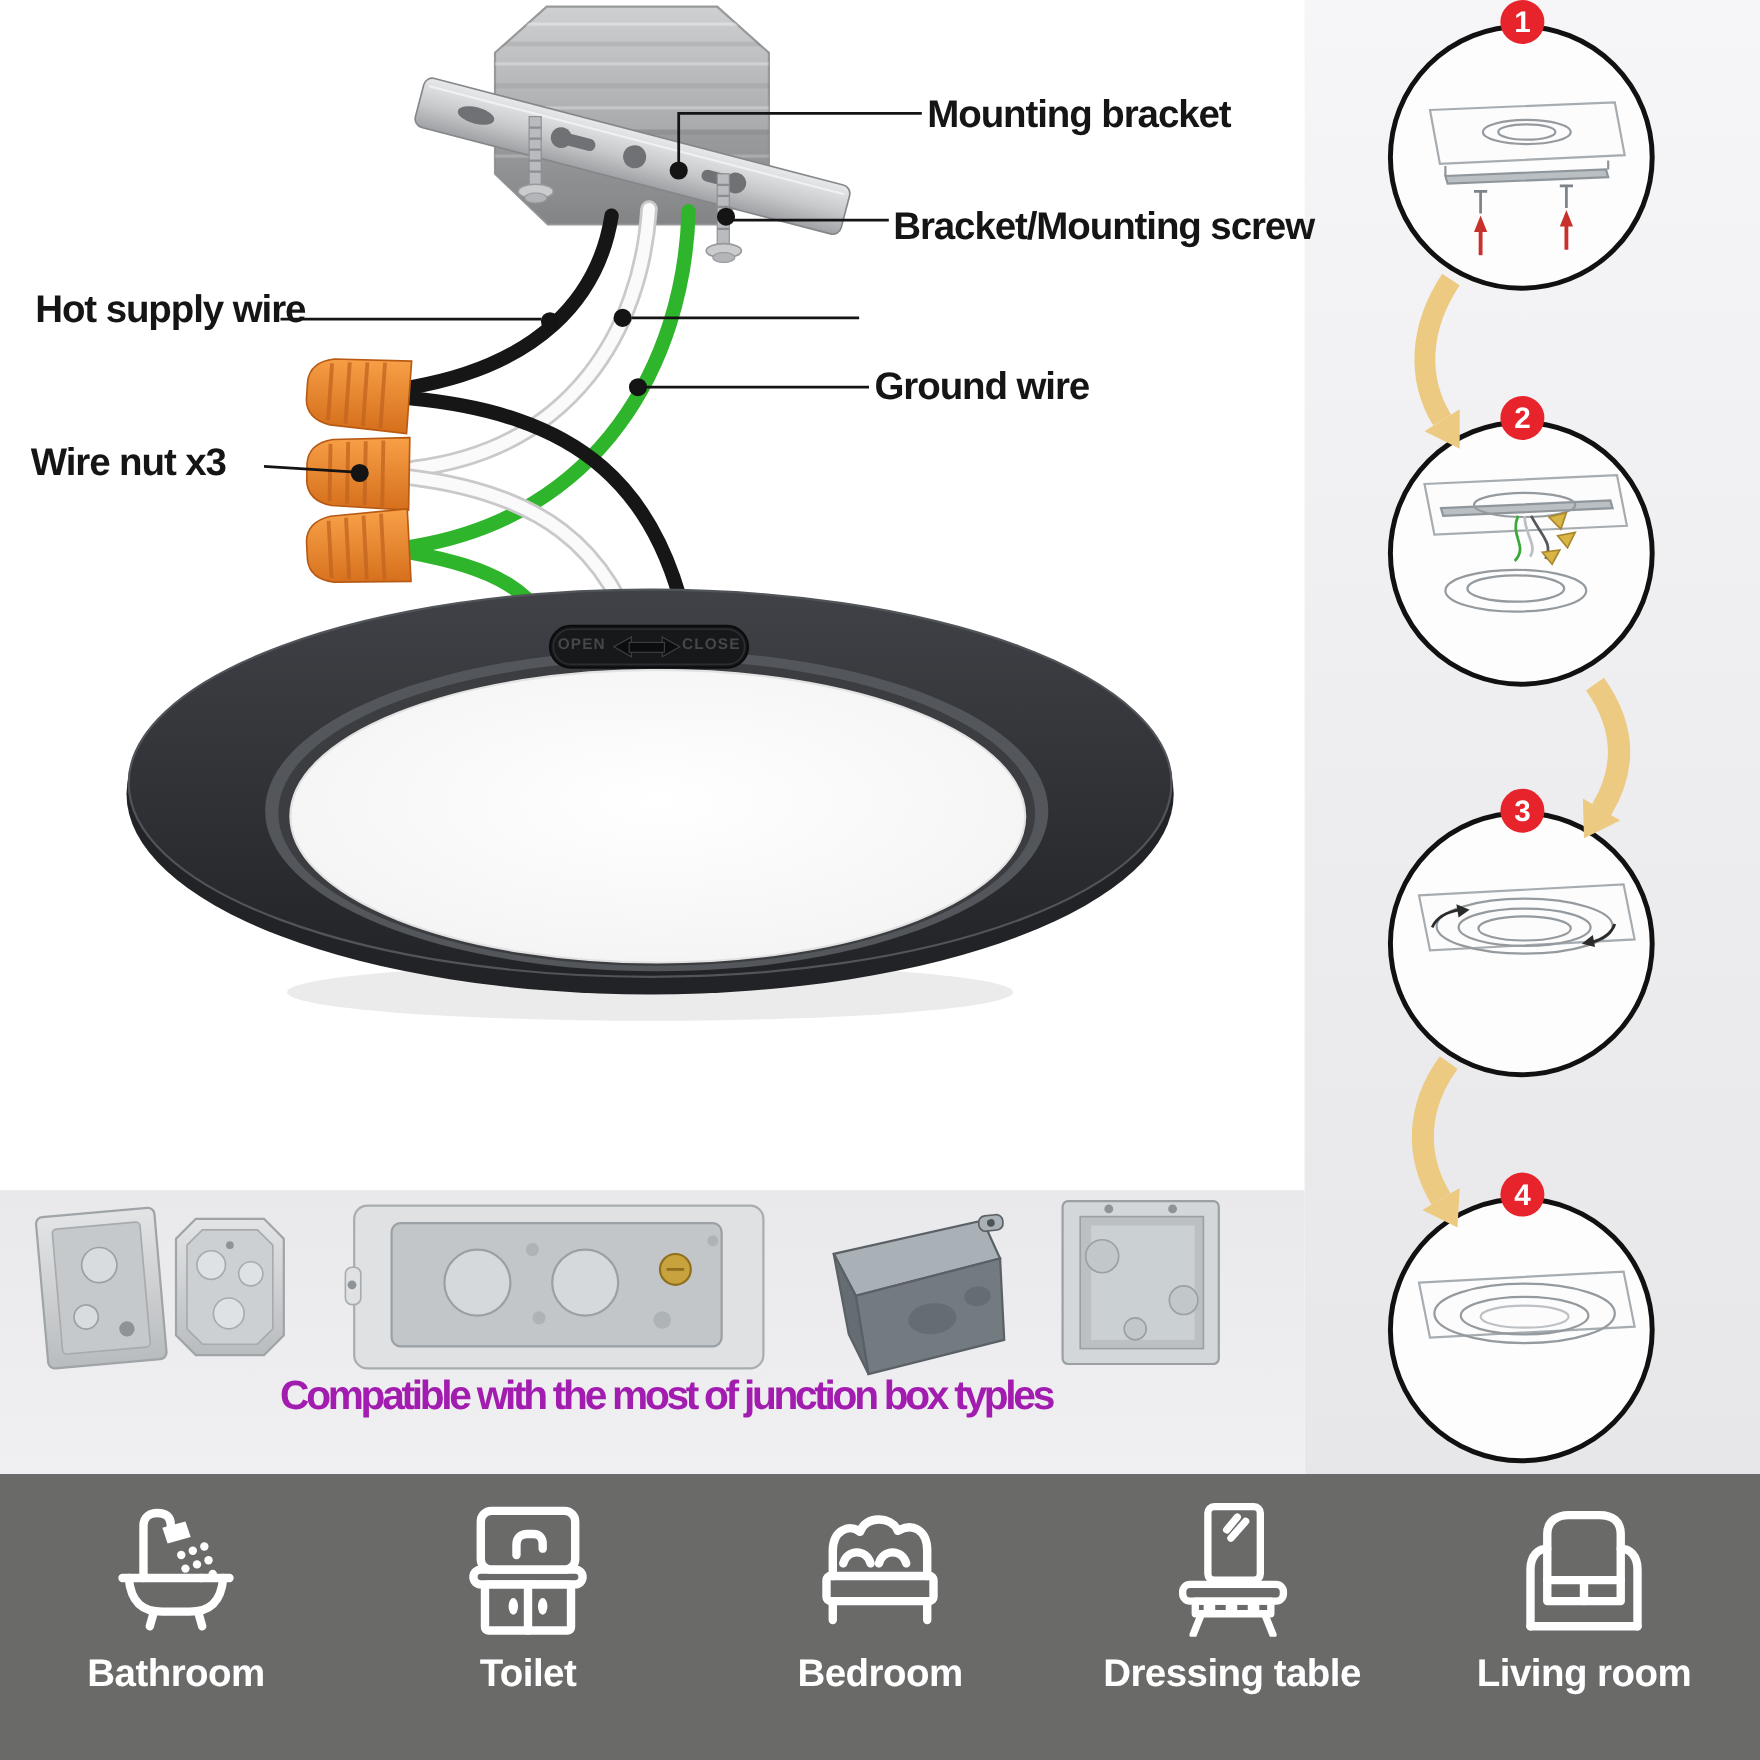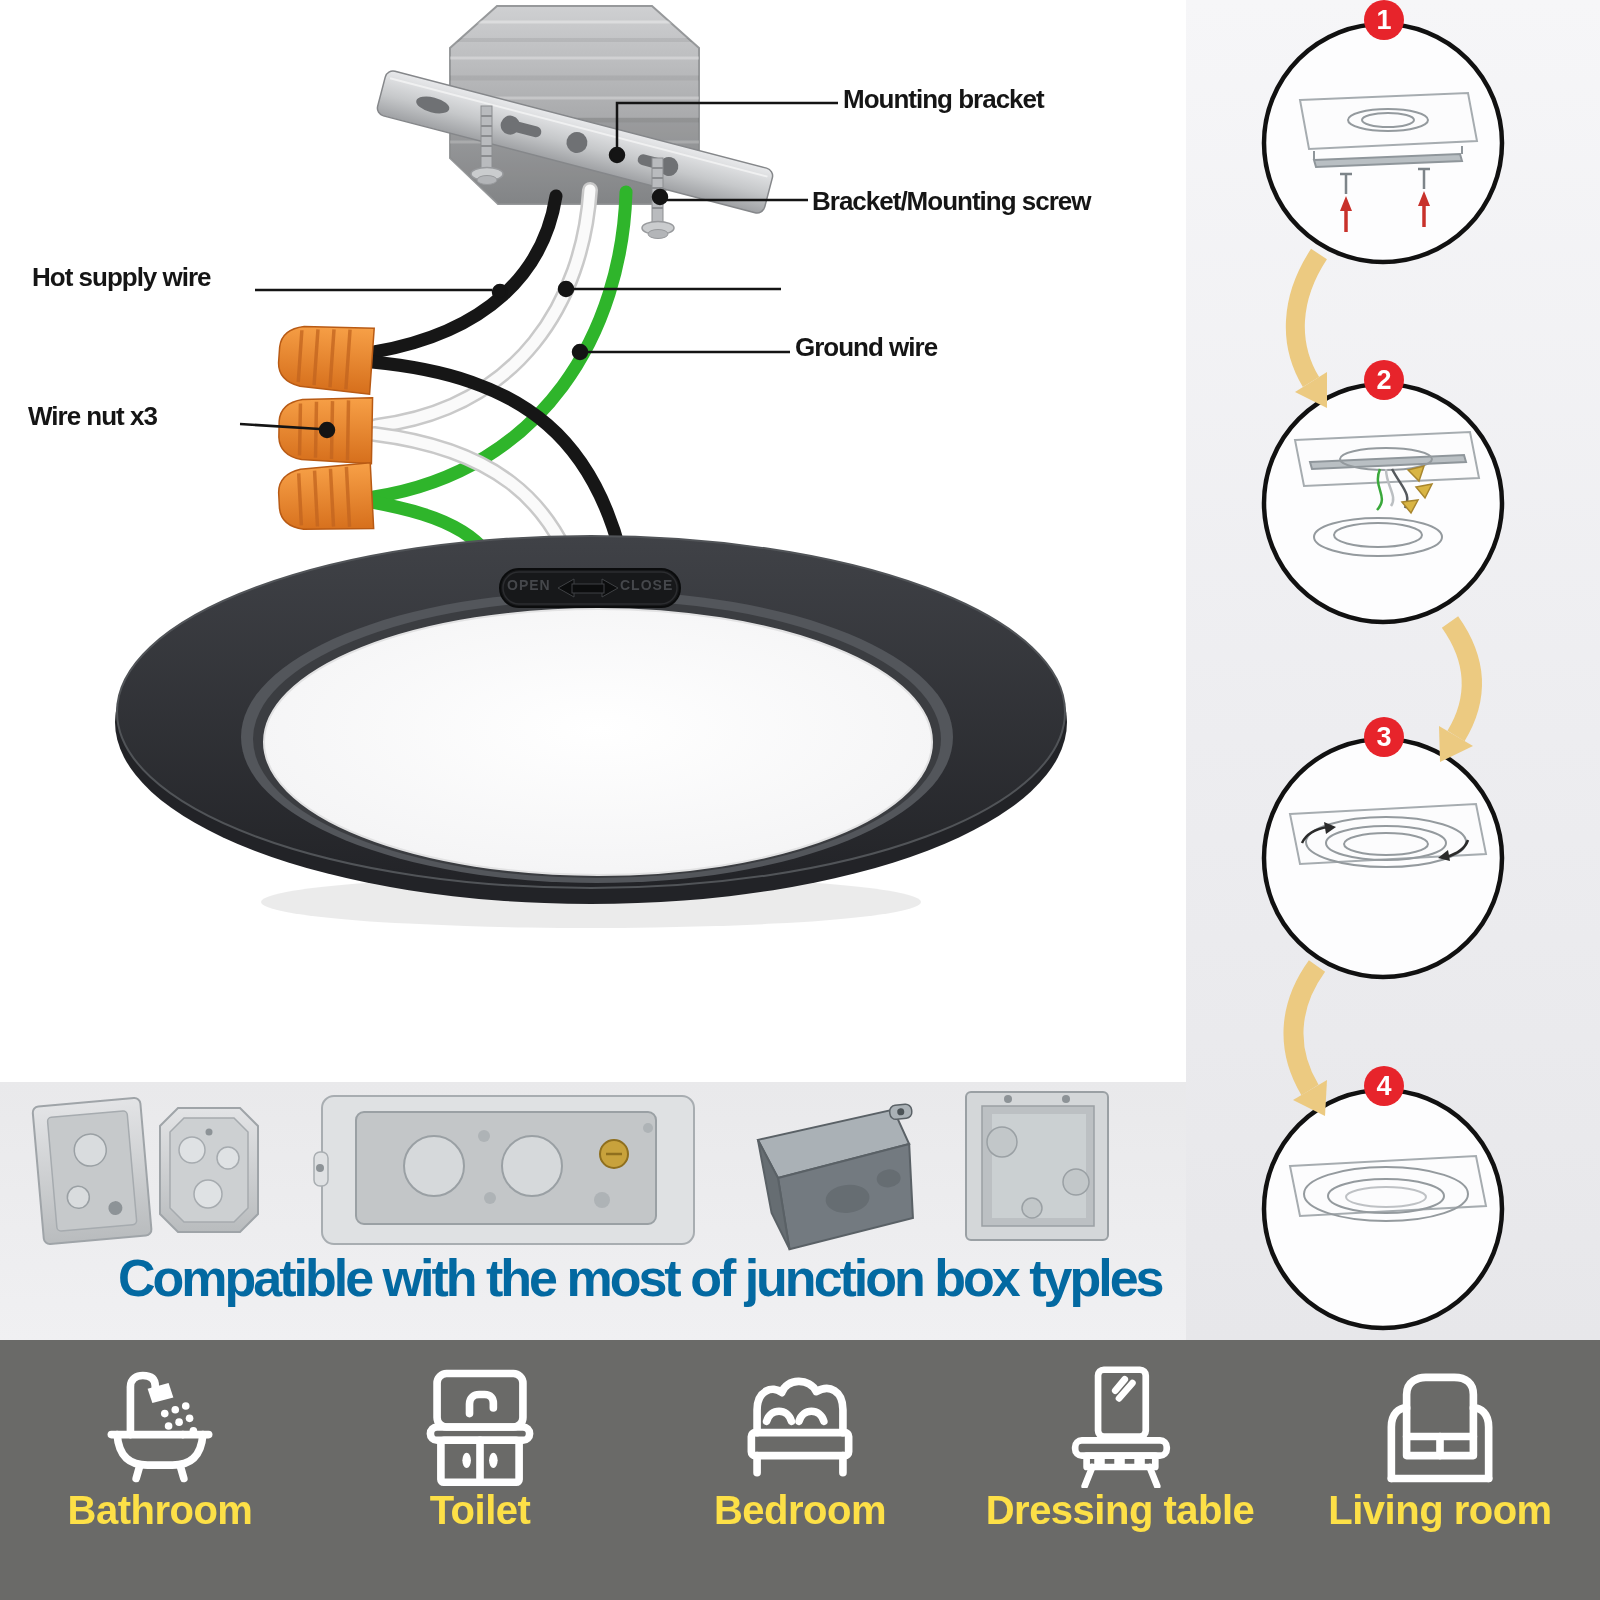--- a/index.html
+++ b/index.html
@@ -3,30 +3,30 @@
 <meta charset="utf-8">
 <style>
   html,body{margin:0;padding:0;background:#ffffff;}
   .stage{position:relative;width:1600px;height:1600px;background:#ffffff;overflow:hidden;
          font-family:"Liberation Sans",sans-serif;}
   .right-bg{position:absolute;left:1186px;top:0;width:414px;height:1340px;
             background:linear-gradient(180deg,#f6f6f8 0%,#ededf0 55%,#e7e7ea 100%);}
   .photo-band{position:absolute;left:0;top:1082px;width:1186px;height:258px;
               background:linear-gradient(180deg,#e9e9eb 0%,#f0f0f2 100%);}
   svg.art{position:absolute;left:0;top:0;width:1600px;height:1600px;}
-  .lbl{position:absolute;font-weight:700;font-size:26px;letter-spacing:-1px;color:#151515;white-space:nowrap;}
-  .caption{position:absolute;left:118px;top:1248px;width:975px;
-           font-weight:700;font-size:52px;letter-spacing:-3px;color:#0369a1;white-space:nowrap;}
+  .lbl{position:absolute;font-weight:700;font-size:35px;letter-spacing:-1px;color:#151515;white-space:nowrap;}
+  .caption{position:absolute;left:118px;top:1248px;width:975px;text-align:center;
+           font-weight:700;font-size:37px;letter-spacing:-3px;color:#a21caf;white-space:nowrap;}
   .badge{position:absolute;width:40px;height:40px;border-radius:50%;background:#e7242b;
          color:#ffffff;font-weight:700;font-size:27px;line-height:40px;text-align:center;}
   .pill-text{position:absolute;color:#45474b;font-weight:700;font-size:14px;letter-spacing:1px;white-space:nowrap;}
   .banner{position:absolute;left:0;top:1340px;width:1600px;height:260px;background:#6a6a68;display:flex;}
   .room{flex:1;display:flex;flex-direction:column;align-items:center;padding-top:24px;}
   .room-icon{height:124px;width:auto;display:block;}
-  .room-label{color:#fde047;font-weight:700;font-size:40px;letter-spacing:-0.5px;white-space:nowrap;}
+  .room-label{margin-top:14px;color:#ffffff;font-weight:700;font-size:35px;letter-spacing:-0.5px;white-space:nowrap;}
 </style>
 </head>
 <body>
 
 <div class="stage">
 
   <div class="right-bg"></div>
   <div class="photo-band"></div>
 
   <svg class="art" viewBox="0 0 1600 1600">

